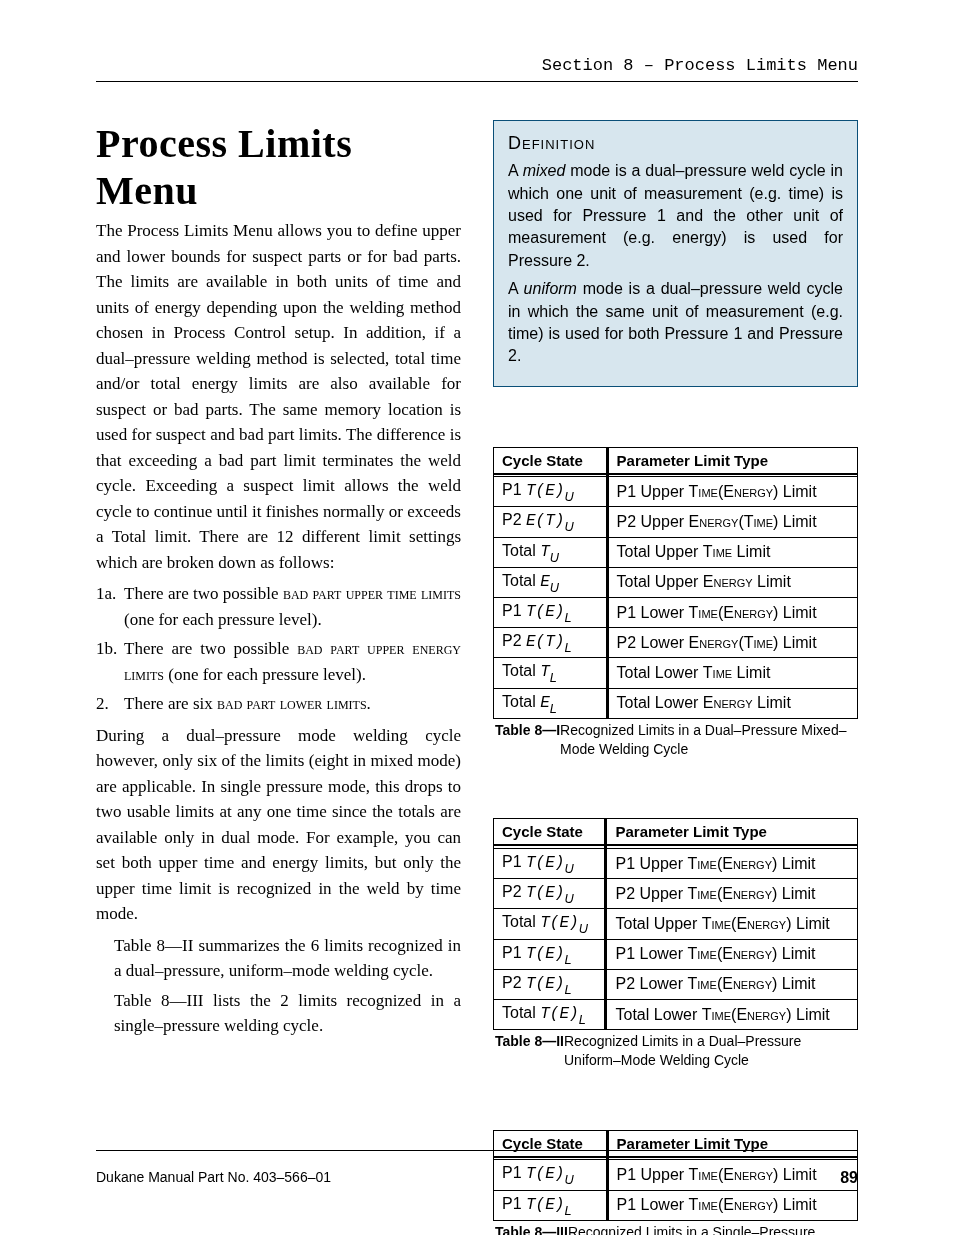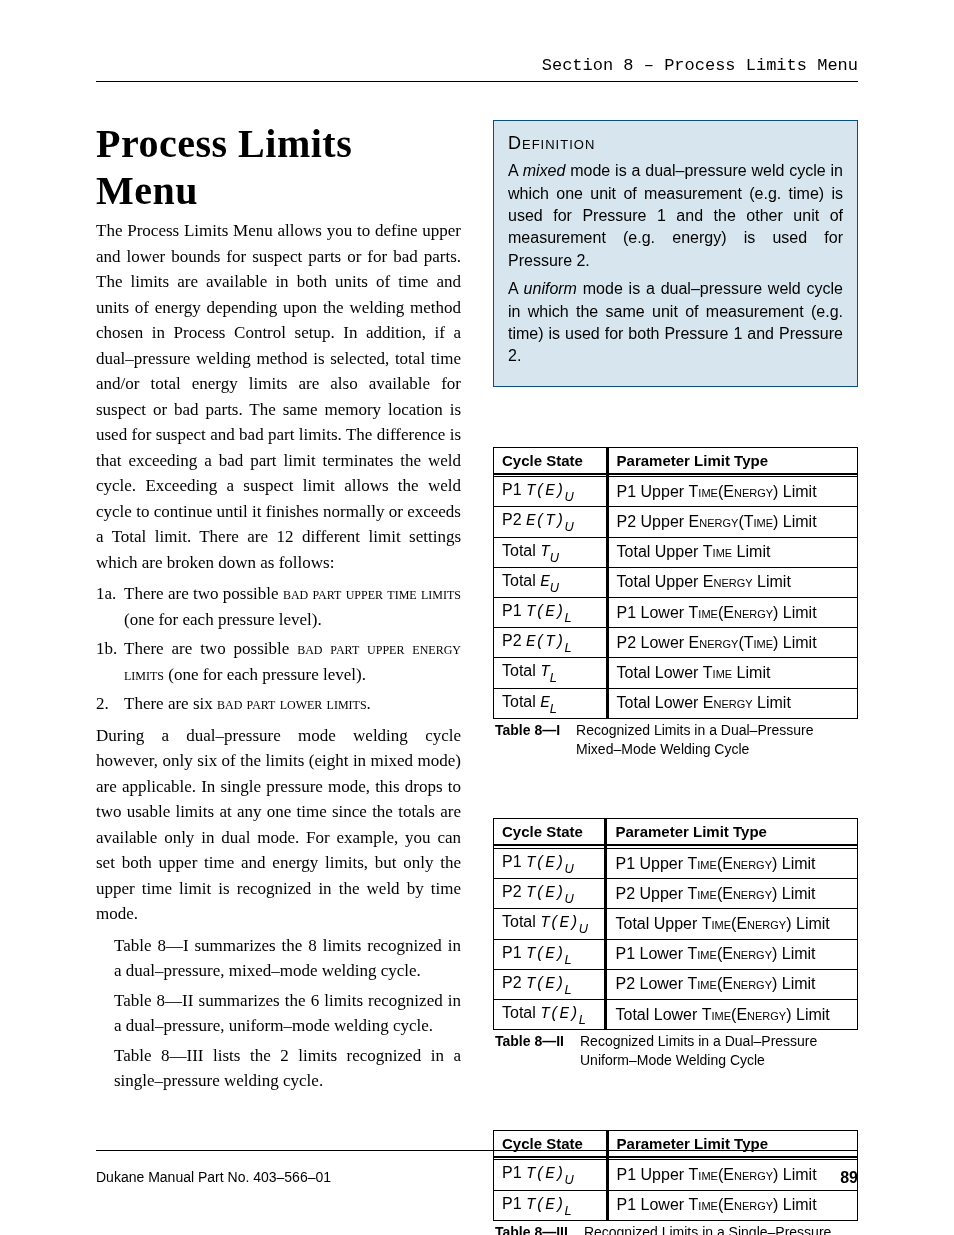--- a/index.html
+++ b/index.html
@@ -113,21 +113,21 @@
   table.limits th:first-child { border-right-width: 3px; }
   table.limits td:first-child { border-right-width: 3px; font-family: var(--font-ui); }
   table.limits thead tr { }
   table.limits thead th { border-bottom-width: 2px; }
   
   table.limits tr.spacer td { padding:0; height:3px; border-top:1px solid #000; border-bottom:1px solid #000; }
   .sub { font-style: italic; font-size: 80%; vertical-align: sub; position:relative; top:0.15em; }
   .tag { font-style: italic; font-family: Liberation Mono, monospace; }
   .caption {
     display:flex;
-    gap: 16px;
+    gap: 0;
     font-family: var(--font-ui);
     font-size: 14px;
     margin-top: 2px;
     line-height: 1.35;
     padding: 0 2px;
   }
   .caption .capnum { font-family: var(--font-label); font-weight: bold; white-space: nowrap; }
   .footer {
     position: absolute;
     left: var(--margin-side);
@@ -163,21 +163,20 @@
         </div>
         <div class="list-item">
           <span class="num">2.</span>
           <span style="flex: 1 1 0%;">There are six <span class="sc">bad part lower limits</span>.</span>
         </div>
       </div>
 
     <p class="body" style="margin-top:6px">During a dual–pressure mode welding cycle however, only six of the limits (eight in mixed mode) are applicable. In single pressure mode, this drops to two usable limits at any one time since the totals are available only in dual mode. For example, you can set both upper time and energy limits, but only the upper time limit is recognized in the weld by time mode.</p>
 
     <div id="refs-slot">
-        <div class="indent-block">Table 8—I summarizes the 8 limits recognized in a dual–pressure, mixed–mode welding cycle.</div>
         <div class="indent-block">Table 8—II summarizes the 6 limits recognized in a dual–pressure, uniform–mode welding cycle.</div>
         <div class="indent-block">Table 8—III lists the 2 limits recognized in a single–pressure welding cycle.</div>
       </div>
 
   </div>
 
   <div class="col-right">
     <div class="defbox">
       <span class="defhead">Definition</span>
       <p>

